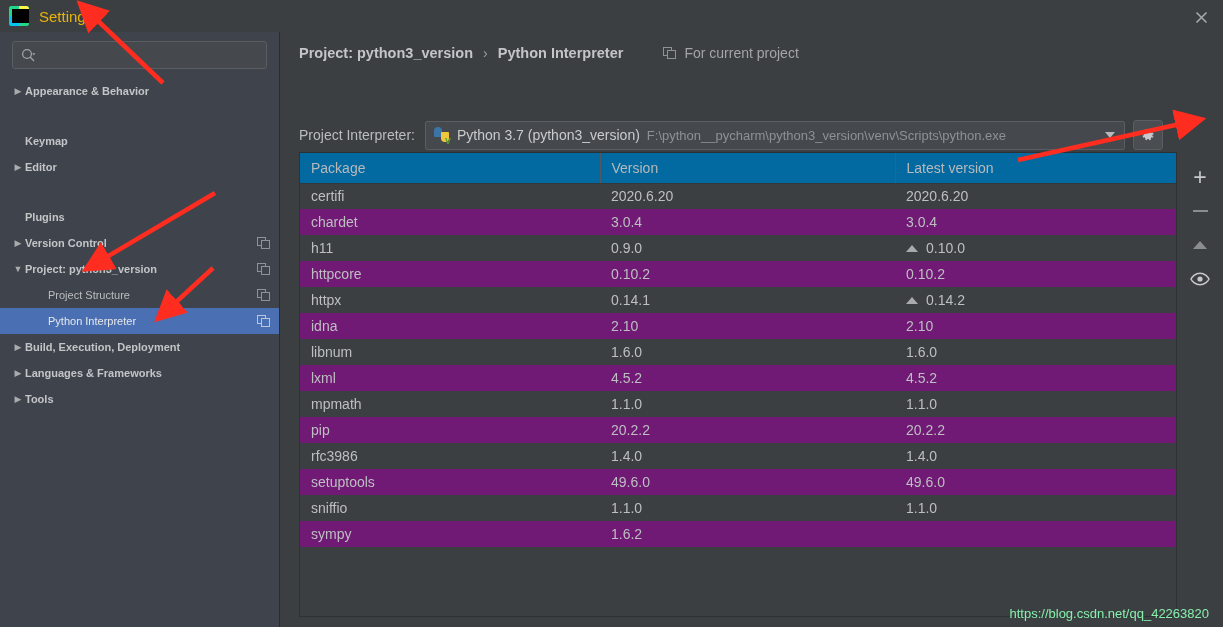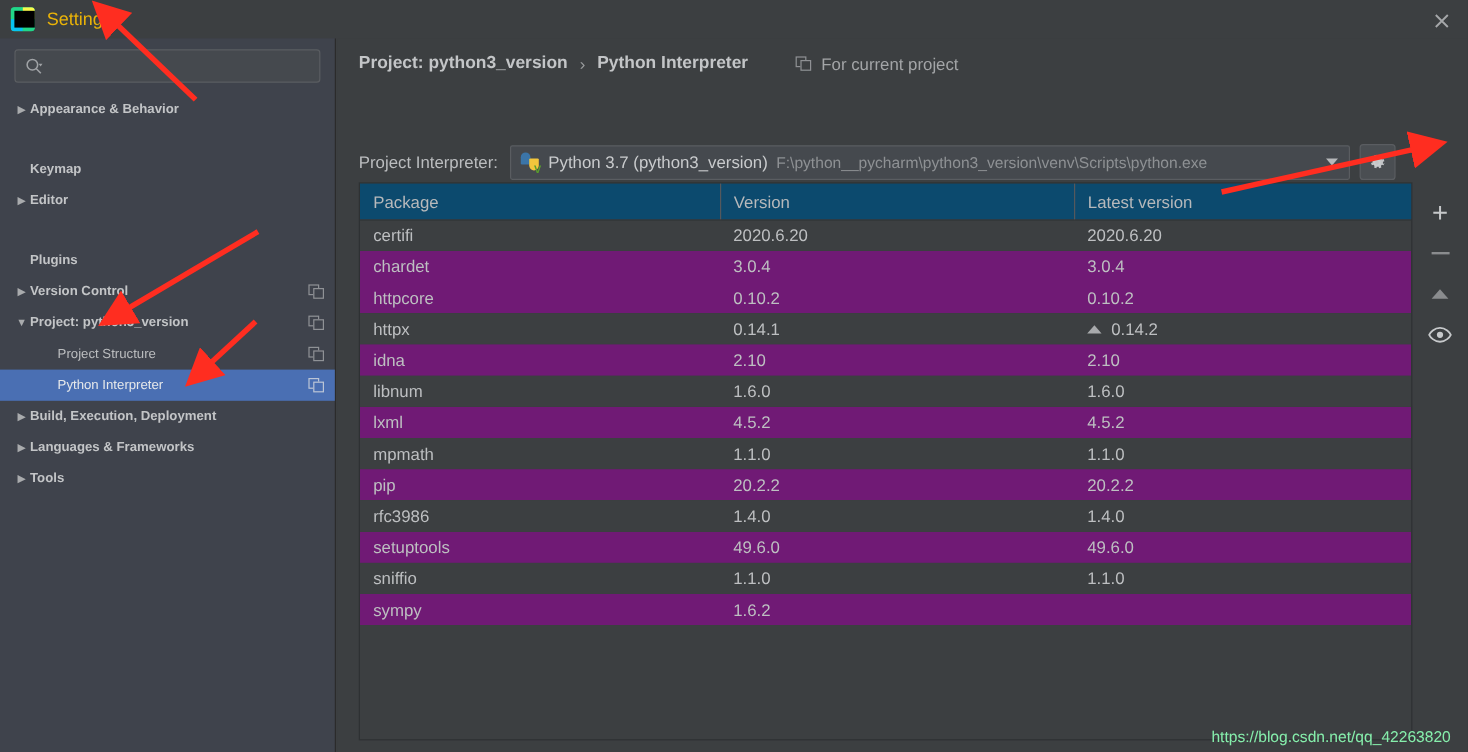--- a/index.html
+++ b/index.html
@@ -225,21 +225,21 @@
   
   .table-wrap {
     position: absolute; left: 18px; top: 120px;
     width: 878px; height: 465px;
     background: #3c3f41;
     border: 1px solid #2e3133;
   }
   table.pkg { width: 100%; border-collapse: collapse; table-layout: fixed; }
   table.pkg th {
     height: 30px;
-    background: #0c4a6e;
+    background: #0369a1;
     color: #b7b9bb;
     font-size: 14px; font-weight: normal;
     text-align: left;
     padding: 0 0 0 11px;
     border-bottom: 1px solid #35383a;
     border-right: 1px solid #55585c;
   }
   table.pkg th:last-child { border-right: 0; }
   table.pkg td {
     height: 26px;
@@ -443,20 +443,25 @@
             <tr class="odd">
               <td class="col-pkg">certifi</td>
               <td class="col-ver">2020.6.20</td>
               <td><span>2020.6.20</span></td>
             </tr>
             <tr class="even">
               <td class="col-pkg">chardet</td>
               <td class="col-ver">3.0.4</td>
               <td><span>3.0.4</span></td>
             </tr>
+            <tr class="odd">
+              <td class="col-pkg">h11</td>
+              <td class="col-ver">0.9.0</td>
+              <td><span class="upgrade-mark"></span><span>0.10.0</span></td>
+            </tr>
             <tr class="even">
               <td class="col-pkg">httpcore</td>
               <td class="col-ver">0.10.2</td>
               <td><span>0.10.2</span></td>
             </tr>
             <tr class="odd">
               <td class="col-pkg">httpx</td>
               <td class="col-ver">0.14.1</td>
               <td><span class="upgrade-mark"></span><span>0.14.2</span></td>
             </tr>

